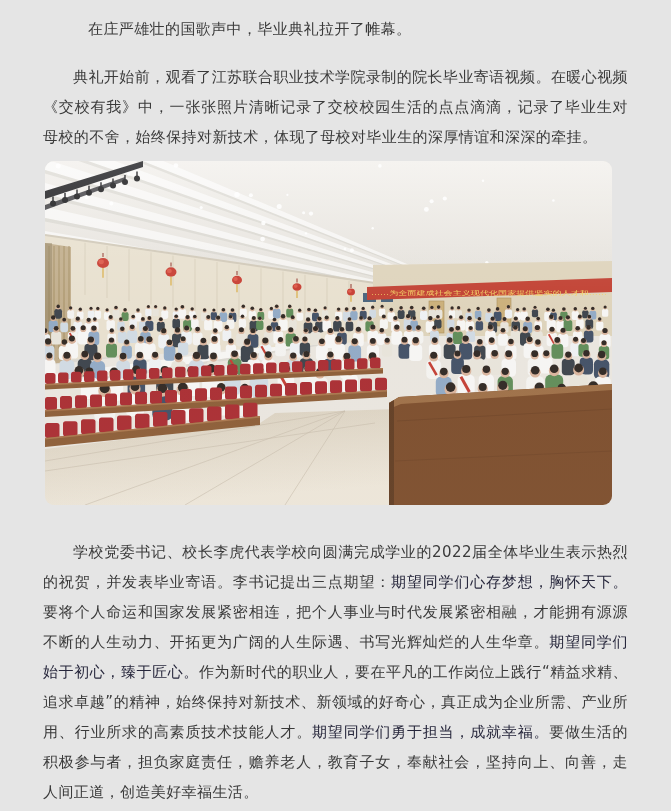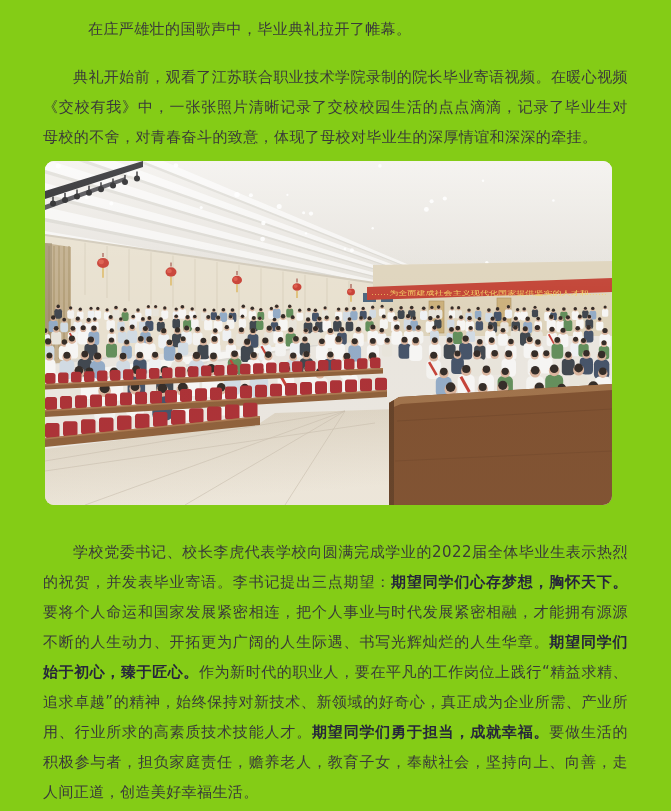--- a/index.html
+++ b/index.html
@@ -2,34 +2,34 @@
 <html><head>
 <meta charset="utf-8">
 <style>
   html,body{margin:0;padding:0;}
   body{
     width:671px;height:811px;
     background:#ffffff;
     font-family:"DejaVu Sans",sans-serif;
     overflow:hidden;
   }
-  .page{width:671px;height:811px;background:#84cc16;}
+  .page{width:671px;height:811px;background:#e5e5e5;}
   .article{padding:0 43px;}
   .para{
     font-size:15px;
     line-height:30px;
     color:#3a3a3a;
     letter-spacing:0.4px;
     text-align:justify;
     margin:0;
   }
   .para.first{padding-top:14px;text-indent:3em;}
   .para.second{margin-top:18px;text-indent:2em;}
   .para.third{margin-top:32px;text-indent:2em;}
-  .para .bold-seg{font-weight:bold;color:#26263b;}
+  .para .bold-seg{font-weight:normal;color:#26263b;}
   .photo-wrap{
     margin-top:9px;
     margin-left:2px;
     width:567px;height:344px;
     border-radius:9px;
     overflow:hidden;
     background:#e9e5de;
   }
   .photo-wrap svg{display:block;width:567px;height:344px;}
   .caption{
@@ -41,21 +41,21 @@
   }
 </style>
 </head>
 <body>
 
 <div class="page">
   <div class="article">
 
     <p class="para first">在庄严雄壮的国歌声中，毕业典礼拉开了帷幕。</p>
 
-    <p class="para second">典礼开始前，观看了江苏联合职业技术学院录制的院长毕业寄语视频。在暖心视频《交校有我》中，一张张照片清晰记录了交校校园生活的点点滴滴，记录了毕业生对母校的不舍，对青春奋斗的致意，体现了母校对毕业生的深厚情谊和深深的牵挂。</p>
+    <p class="para second">典礼开始前，观看了江苏联合职业技术学院录制的院长毕业寄语视频。在暖心视频《交校有我》中，一张张照片清晰记录了交校校园生活的点点滴滴，记录了毕业生对母校的不舍，始终保持对新技术，体现了母校对毕业生的深厚情谊和深深的牵挂。</p>
 
     <div class="photo-wrap">
       <svg id="scene" viewBox="0 0 567 344" preserveAspectRatio="none">
         <defs>
           <linearGradient id="ceilGrad" x1="0" y1="0" x2="0" y2="1">
             <stop offset="0" stop-color="#f2f0ec"></stop>
             <stop offset="1" stop-color="#ddd9d1"></stop>
           </linearGradient>
           <linearGradient id="washGrad" x1="0" y1="0" x2="0" y2="1">
             <stop offset="0" stop-color="rgba(255,255,255,0.22)"></stop>

